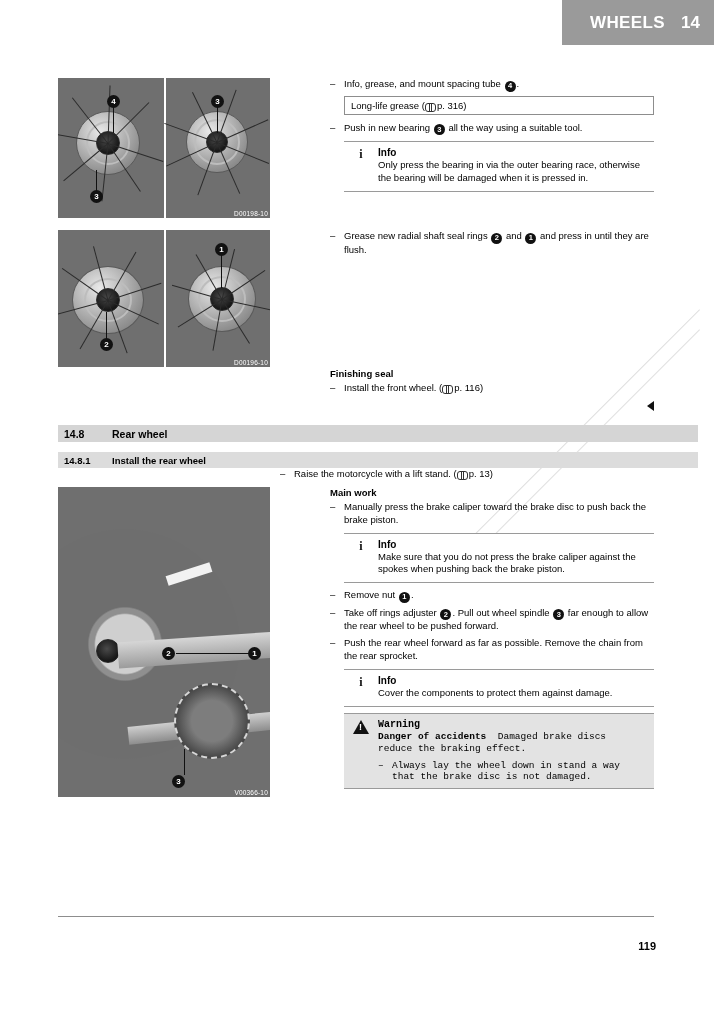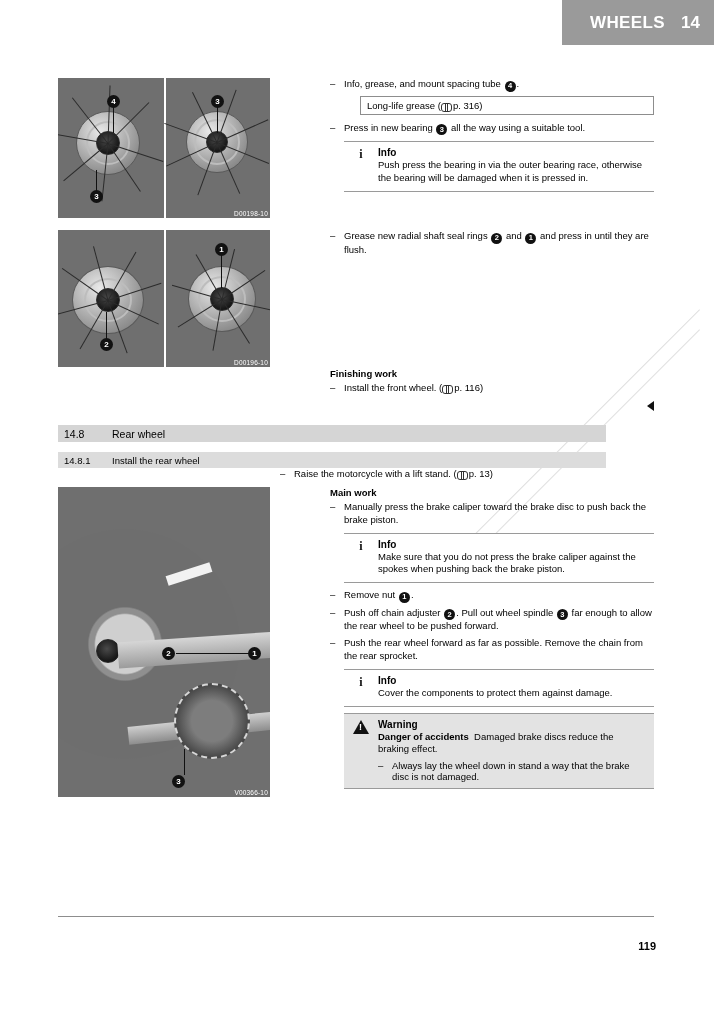--- a/index.html
+++ b/index.html
@@ -147,21 +147,21 @@
     display: flex;
     margin-bottom: 4px;
     line-height: 1.35;
   }
   .step .dash { width: 14px; flex: 0 0 14px; }
   .step .body { flex: 1; }
 
   .ref-box {
     border: 1px solid #8d8d8d;
     padding: 3px 6px;
-    margin: 3px 0 7px 30px;
+    margin: 3px 0 7px 14px;
     font-size: 9.5px;
     background: #ffffff;
   }
 
   .book-icon {
     display: inline-block;
     width: 11px;
     height: 7px;
     position: relative;
     vertical-align: -1px;
@@ -218,36 +218,36 @@
   }
   .warn-tri span {
     position: absolute;
     left: -2px; top: 3px;
     color: #fff;
     font-size: 9px;
     font-weight: bold;
     line-height: 1;
   }
   .warn-box { background: #e3e3e3; }
-  .warn-box .n-body { padding-right: 19px; }
+  .warn-box .n-body { padding-right: 19px; font-family: Liberation Mono, monospace; }
   .warn-sub { font-weight: bold; }
   .warn-step { display: flex; margin-top: 4px; }
   .warn-step .dash { width: 14px; flex: 0 0 14px; }
 
   .subhead { font-weight: bold; margin: 8px 0 3px 0; font-size: 9.5px; }
 
   
   .bar {
     background: #d5d5d5;
     height: 17px;
     display: flex;
     align-items: center;
-    font-weight: normal;
+    font-weight: bold;
     font-size: 10.5px;
-    width: 548px;
+    width: 640px;
   }
   .bar .bn { width: 54px; padding-left: 6px; flex: 0 0 54px; }
   .bar.sub { background: #dcdcdc; height: 16px; font-size: 9.5px; }
 
   
   .right-marker {
     width: 0; height: 0;
     border-top: 5px solid transparent;
     border-bottom: 5px solid transparent;
     border-right: 7px solid #111;
@@ -341,33 +341,33 @@
         </div>
       </div>
 
       <div class="ref-box">
         <span>Long-life grease (</span><span class="book-icon"></span><span>p. 316</span><span>)</span>
       </div>
 
       <div class="step">
         <div class="dash">–</div>
         <div class="body">
-          <span>Press in new bearing</span>
+          <span>Push in new bearing</span>
           <span class="num">3</span>
           <span>all the way using a suitable tool.</span>
         </div>
       </div>
 
       <div class="notice">
         <div class="ico-col">
           <div class="info-i">i</div>
         </div>
         <div class="n-body">
           <div class="n-title">Info</div>
-          <div class="n-text">Push press the bearing in via the outer bearing race, otherwise the bearing will be damaged when it is pressed in.</div>
+          <div class="n-text">Only press the bearing in via the outer bearing race, otherwise the bearing will be damaged when it is pressed in.</div>
         </div>
       </div>
     </div>
   </div>
 
   <div class="row" style="margin-top:12px;">
     <div class="img-col">
       <div class="figure fig2">
 
         <div class="hub-outer" style="left:14px; top:36px; width:72px; height:68px;"></div>
@@ -412,21 +412,21 @@
           <span>Grease new radial shaft seal rings</span>
           <span class="num">2</span>
           <span>and</span>
           <span class="num">1</span>
           <span>and press in until they are flush.</span>
         </div>
       </div>
 
       <div style="height:100px;"></div>
 
-      <div class="subhead">Finishing work</div>
+      <div class="subhead">Finishing seal</div>
       <div class="step">
         <div class="dash">–</div>
         <div class="body">
           <span>Install the front wheel. (</span><span class="book-icon"></span><span>p. 116</span><span>)</span>
         </div>
       </div>
 
       <div style="display:flex; justify-content:flex-end; margin-top:6px;">
         <div class="right-marker"></div>
       </div>
@@ -499,21 +499,21 @@
         <div class="dash">–</div>
         <div class="body">
           <span>Remove nut</span>
           <span class="num">1</span><span>.</span>
         </div>
       </div>
 
       <div class="step">
         <div class="dash">–</div>
         <div class="body">
-          <span>Push off chain adjuster</span>
+          <span>Take off rings adjuster</span>
           <span class="num">2</span><span>. Pull out wheel spindle</span>
           <span class="num">3</span>
           <span>far enough to allow the rear wheel to be pushed forward.</span>
         </div>
       </div>
 
       <div class="step">
         <div class="dash">–</div>
         <div class="body">Push the rear wheel forward as far as possible. Remove the chain from the rear sprocket.</div>
       </div>

